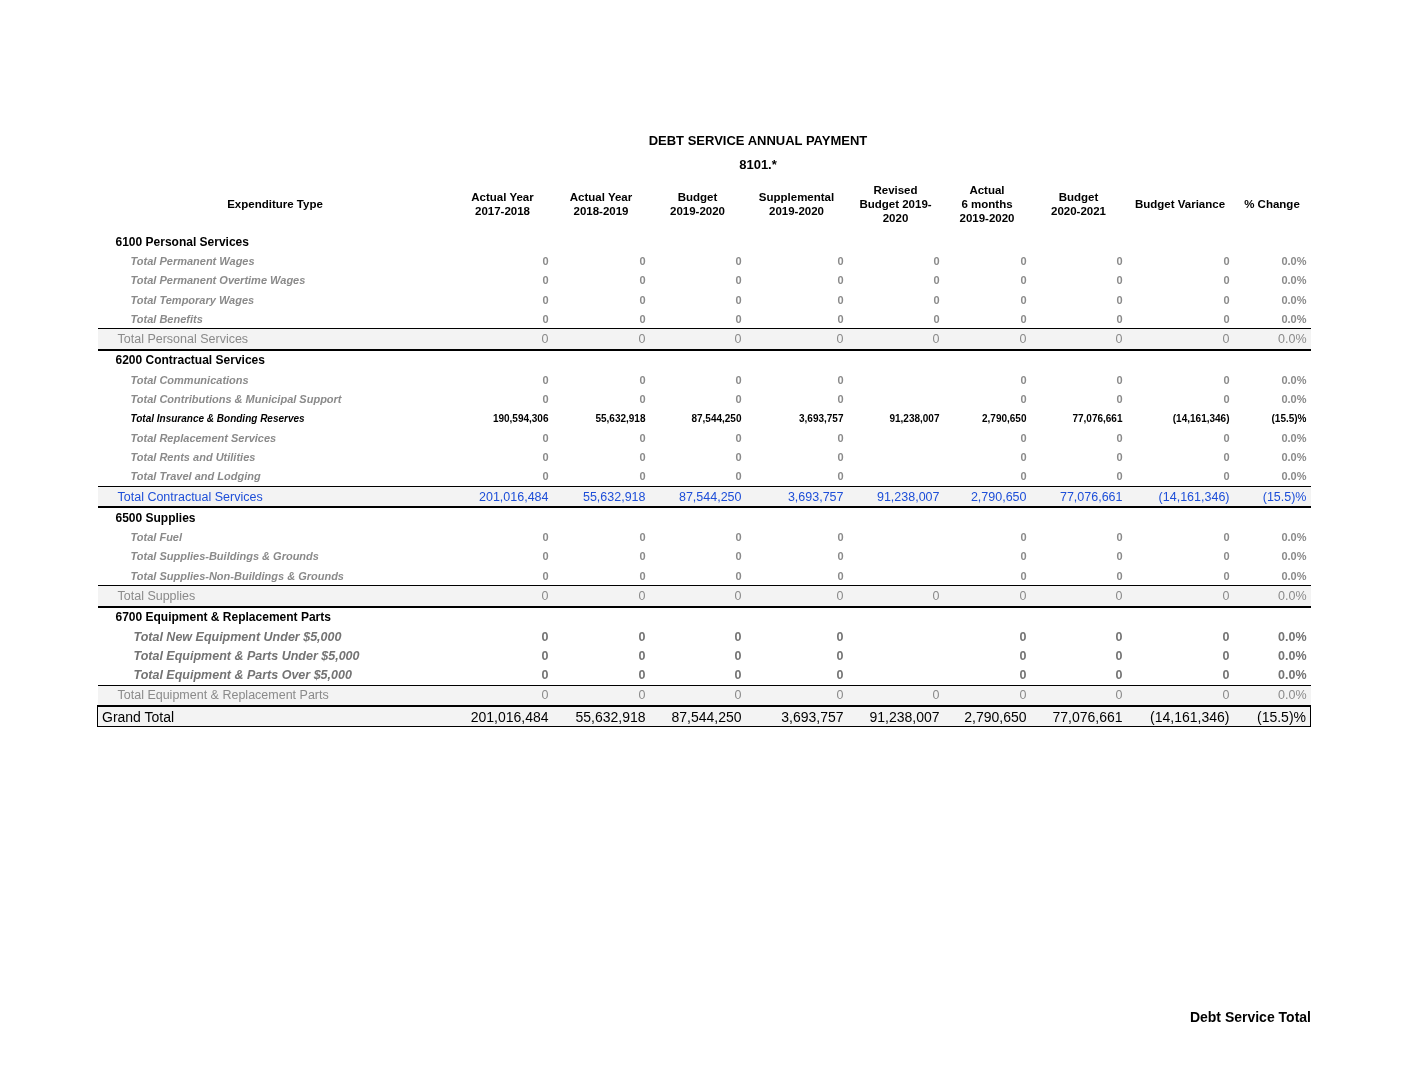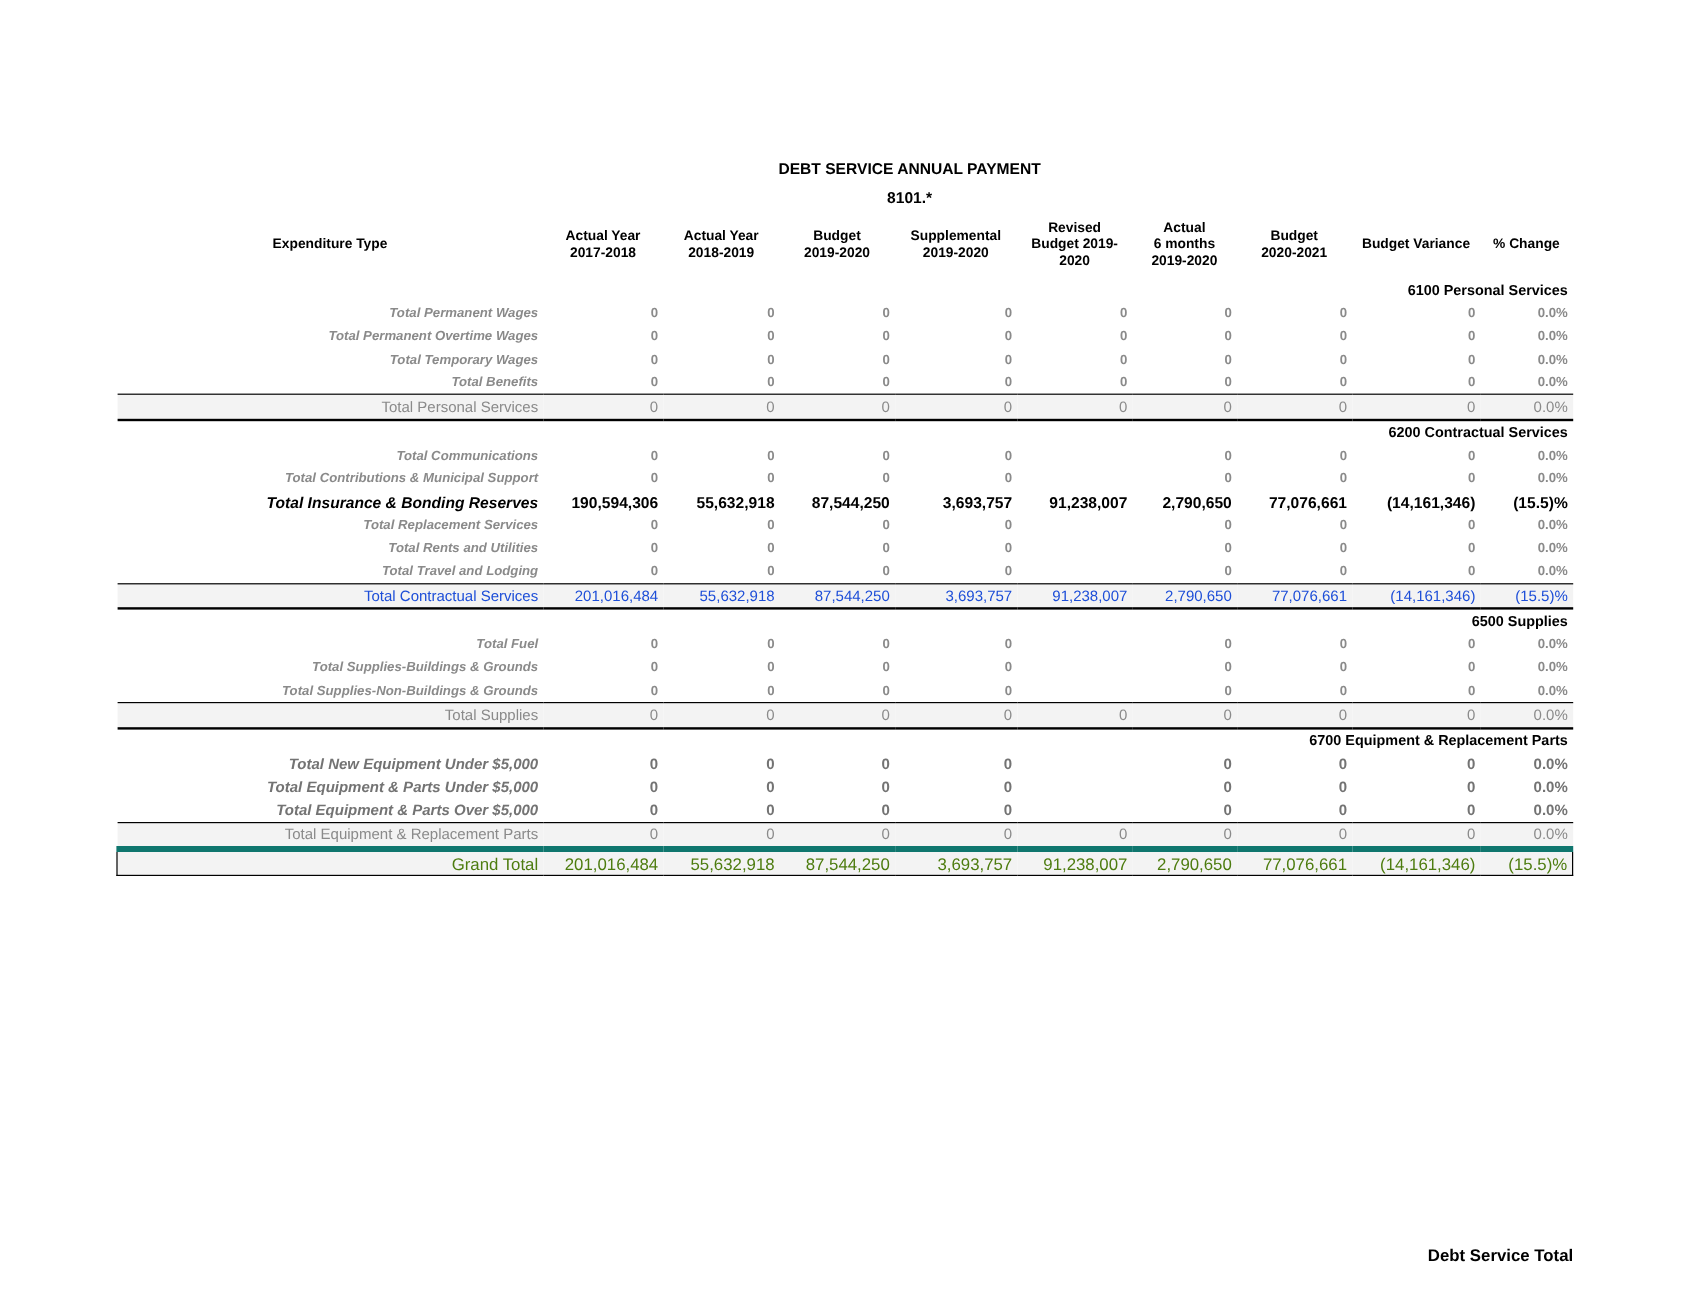--- a/index.html
+++ b/index.html
@@ -5,35 +5,35 @@
   html, body { margin: 0; padding: 0; background: #ffffff; }
   body { width: 1408px; height: 1088px; position: relative; overflow: hidden;
          font-family: "Liberation Sans", sans-serif; color: #000; }
   .title { position: absolute; left: 0; width: 1516px; text-align: center; font-weight: bold; font-size: 13px; }
   #t1 { top: 133px; }
   #t2 { top: 157px; }
   table.rep { position: absolute; left: 97px; top: 176px; width: 1213px; border-collapse: collapse; table-layout: fixed; }
   table.rep td, table.rep th { padding: 0 4px; white-space: nowrap; height: 19.3px; font-size: 11.5px; }
   table.rep th { font-weight: bold; font-size: 11.5px; line-height: 14px; height: 56px; vertical-align: middle; text-align: center; }
   td.num { text-align: right; }
-  td.lbl { text-align: right; }
+  td.lbl { text-align: left; }
   tr.section td { font-weight: bold; font-size: 12px; padding-left: 18px; }
   tr.item td.lbl { padding-left: 33px; font-style: italic; }
   tr.item.gray td { color: #8a8a8a; font-weight: bold; font-size: 11px; }
-  tr.item.bold td { color: #000; font-weight: bold; font-size: 13px; }
+  tr.item.bold td { color: #000; font-weight: bold; font-size: 10px; }
   tr.item.big td { color: #737373; font-weight: bold; font-size: 12.5px; }
   tr.item.big td.lbl { padding-left: 36px; }
   tr.total td { border-top: 1px solid #000; border-bottom: 2px solid #000; background: #f3f3f3; font-size: 12.5px; }
   tr.total td.lbl { padding-left: 20px; }
   tr.total.gray td { color: #8a8a8a; }
   tr.total.black td { color: #1d4ed8; }
-  tr.grand td { border-top: 5px solid #0f766e; border-bottom: 1px solid #000; background: #f3f3f3; font-size: 14px; color: #4d7c0f; }
+  tr.grand td { border-top: 1px solid #0f766e; border-bottom: 1px solid #000; background: #f3f3f3; font-size: 14px; color: #000000; }
   tr.grand td.lbl { border-left: 1px solid #000; padding-left: 4px; }
   tr.grand td:last-child { border-right: 1px solid #000; }
-  .footer { position: absolute; right: 97px; top: 1038px; font-weight: bold; font-size: 14px; }
+  .footer { position: absolute; right: 97px; top: 1009px; font-weight: bold; font-size: 14px; }
 </style>
 </head>
 <body>
 
 <div class="title" id="t1">DEBT SERVICE ANNUAL PAYMENT</div>
 <div class="title" id="t2">8101.*</div>
 
 <table class="rep">
   <colgroup>
     <col style="width:355px">

